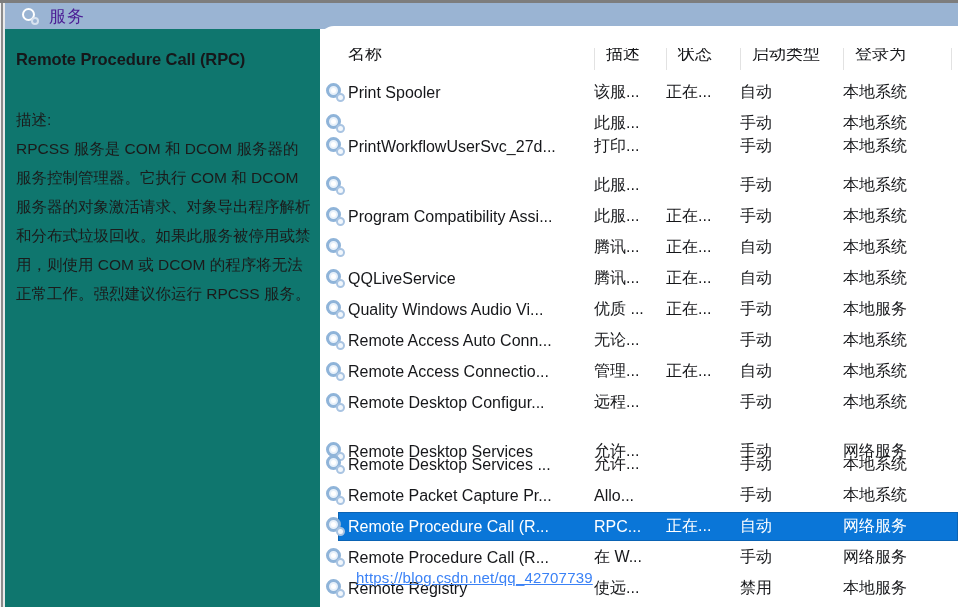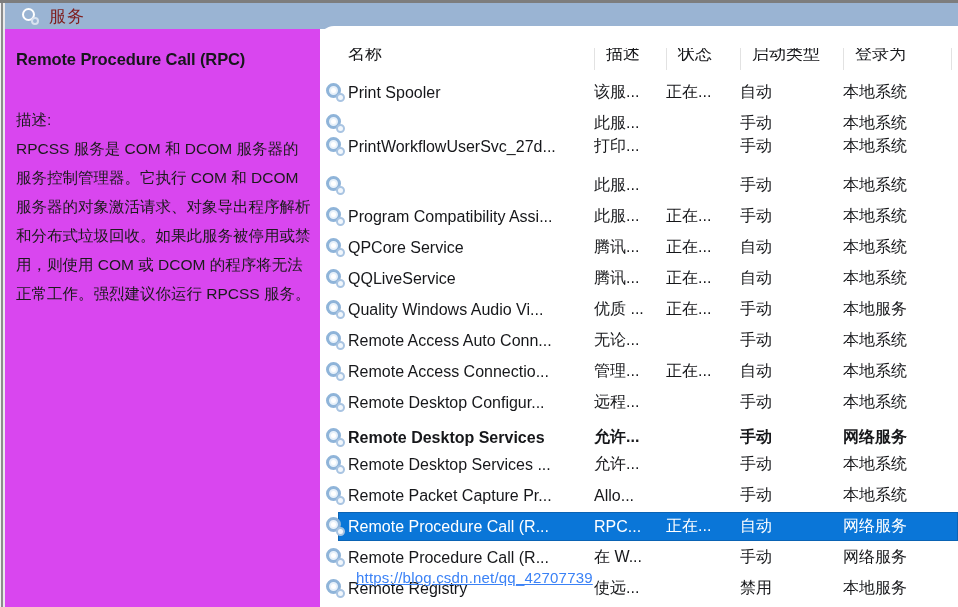--- a/index.html
+++ b/index.html
@@ -67,21 +67,21 @@
     right: 0px;
     bottom: 0px;
     width: 8px;
     height: 8px;
     border: 2px solid #d7e2ef;
     border-radius: 50%;
     box-sizing: border-box;
   }
   .title-text {
     font-size: 17px;
-    color: #7f1d1d;
+    color: #4c1d95;
     letter-spacing: 1px;
   }
   
   .title-notch {
     position: absolute;
     left: 320px;
     top: 26px;
     width: 638px;
     height: 22px;
     background: #ffffff;
@@ -100,21 +100,21 @@
     z-index: 5;
   }
 
   
   .left-pane {
     position: absolute;
     left: 5px;
     top: 29px;
     width: 315px;
     height: 578px;
-    background: #d946ef;
+    background: #0f766e;
     box-sizing: border-box;
     z-index: 2;
   }
   .service-title {
     position: absolute;
     left: 11px;
     top: 21px;
     width: 300px;
     font-size: 16.5px;
     font-weight: bold;
@@ -401,21 +401,20 @@
           <div class="cell c-desc">此服...</div>
           <div class="cell c-status">正在...</div>
           <div class="cell c-start">手动</div>
           <div class="cell c-logon">本地系统</div>
         </div>
         <div class="row" style="top: 155px;">
           <span class="icon">
             <span class="g1"></span>
             <span class="g2"></span>
           </span>
-          <div class="cell c-name">QPCore Service</div>
           <div class="cell c-desc">腾讯...</div>
           <div class="cell c-status">正在...</div>
           <div class="cell c-start">自动</div>
           <div class="cell c-logon">本地系统</div>
         </div>
         <div class="row" style="top: 186px;">
           <span class="icon">
             <span class="g1"></span>
             <span class="g2"></span>
           </span>
@@ -462,21 +461,21 @@
           <span class="icon">
             <span class="g1"></span>
             <span class="g2"></span>
           </span>
           <div class="cell c-name">Remote Desktop Configur...</div>
           <div class="cell c-desc">远程...</div>
           <div class="cell c-status"></div>
           <div class="cell c-start">手动</div>
           <div class="cell c-logon">本地系统</div>
         </div>
-        <div class="row" style="top: 345px; font-weight: bold;">
+        <div class="row" style="top: 359px;">
           <span class="icon">
             <span class="g1"></span>
             <span class="g2"></span>
           </span>
           <div class="cell c-name">Remote Desktop Services</div>
           <div class="cell c-desc">允许...</div>
           <div class="cell c-status"></div>
           <div class="cell c-start">手动</div>
           <div class="cell c-logon">网络服务</div>
         </div>

